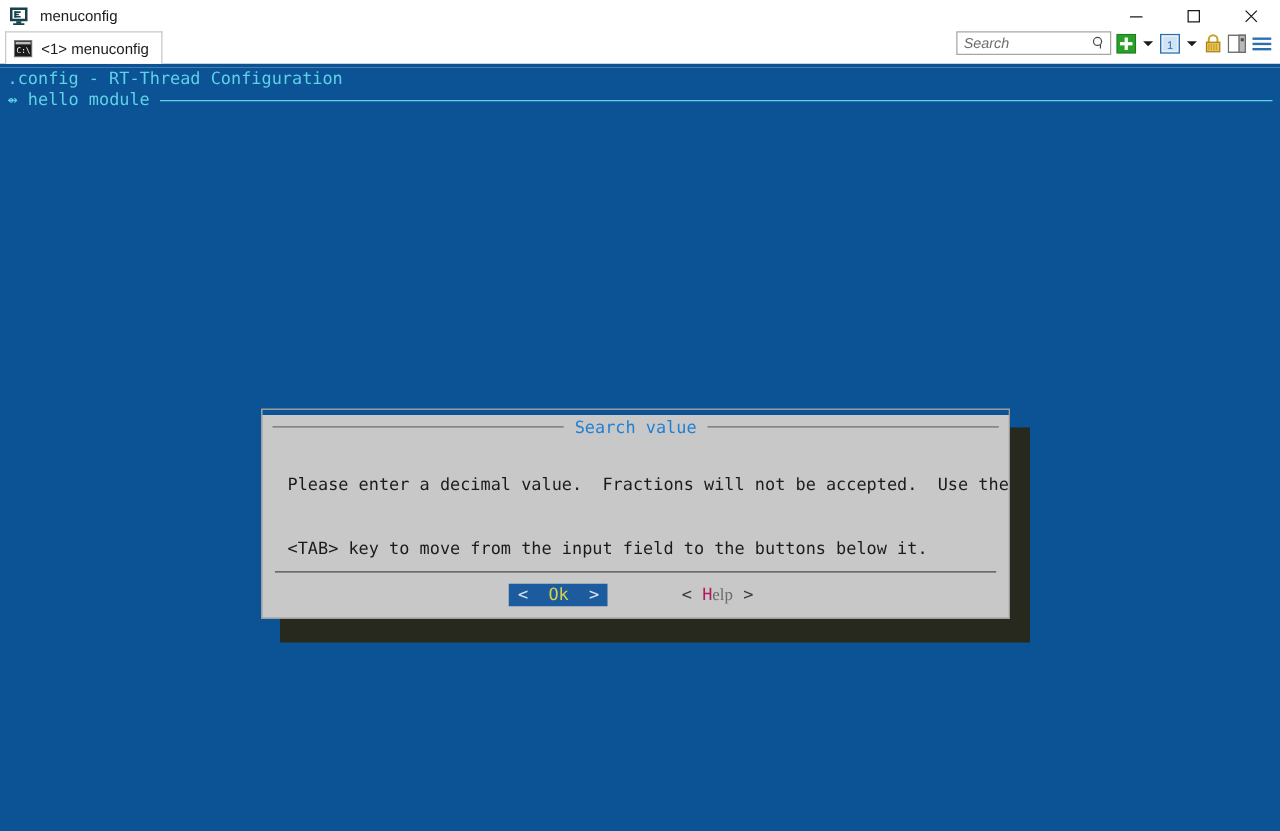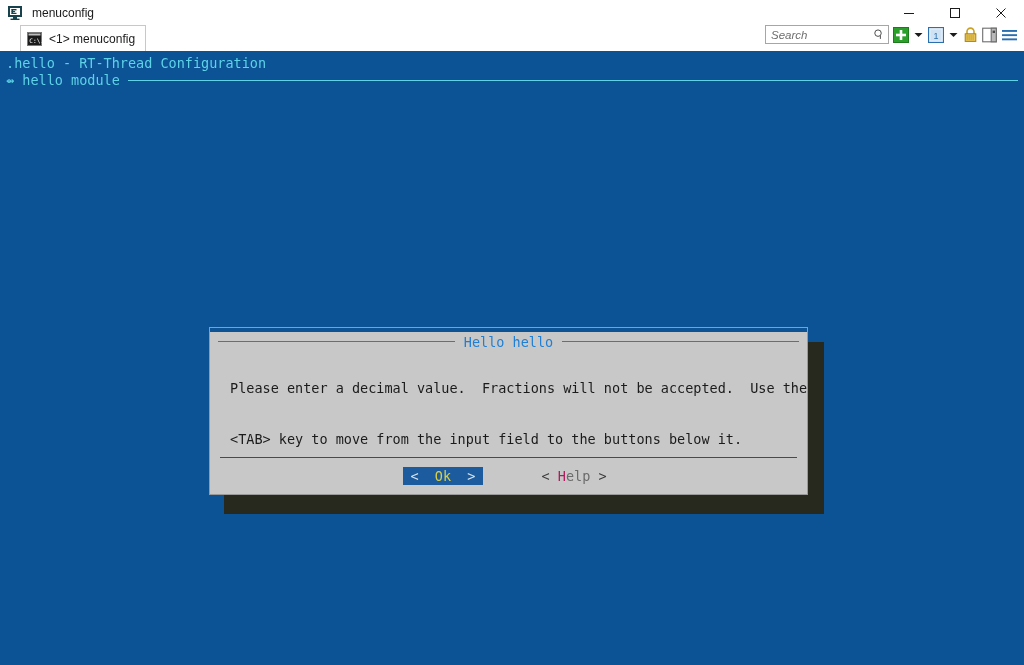--- a/index.html
+++ b/index.html
@@ -66,21 +66,21 @@
     top: 26px; left: 0;
     width: 1024px;
     height: 28px;
     background: #ffffff;
     border-bottom: 3px solid #0b5394;
     display: flex;
     align-items: flex-end;
   }
   .tab {
     height: 26px;
-    margin-left: 20px;
+    margin-left: 4px;
     padding: 0 10px 0 6px;
     display: flex;
     align-items: center;
     gap: 7px;
     background: #ffffff;
     border: 1px solid #c8c8c8;
     border-bottom: none;
   }
   .tab-icon {
     width: 15px; height: 14px;
@@ -292,21 +292,21 @@
     gap: 0;
   }
   .dlg-btn.selected {
     background: #1c5c9e;
   }
   .dlg-btn.selected .brk { color: #d8e4ef; }
   .dlg-btn.selected .hot { color: #d8cf4a; }
   .dlg-btn.selected .rest { color: #d8cf4a; }
   .dlg-btn.normal .brk { color: #3c3c3c; }
   .dlg-btn.normal .hot { color: #b5185c; }
-  .dlg-btn.normal .rest { color: #6b6b6b; }
+  .dlg-btn.normal .rest { color: #6b6b6b; font-family: Liberation Serif, serif; }
   .sp { white-space: pre; }
 </style>
 </head>
 <body>
 
 <div id="app">
 
   <div class="titlebar">
     <svg class="title-app-icon" viewBox="0 0 16 16">
       <rect x="1" y="1" width="14" height="11" fill="#17414c"></rect>
@@ -411,37 +411,37 @@
           <rect x="1" y="6.2" width="15" height="1.9" fill="#2a6fb0"></rect>
           <rect x="1" y="10.4" width="15" height="1.9" fill="#2a6fb0"></rect>
         </svg>
       </div>
 
     </div>
   </div>
 
   <div class="terminal">
 
-    <div class="term-line l1">.hello - RT-Thread Configuration</div>
+    <div class="term-line l1">.config - RT-Thread Configuration</div>
 
     <div class="term-line l2">
       <span>⇴</span>
       <span class="sp"> </span>
       <span>hello module</span>
       <span class="bc-rule"></span>
     </div>
 
     <div class="dialog-shadow"></div>
 
     <div class="dialog">
       <div class="dialog-topbar"></div>
 
       <div class="dialog-titlerow">
         <span class="dlg-rule"></span>
-        <span class="dialog-title">Hello hello</span>
+        <span class="dialog-title">Search value</span>
         <span class="dlg-rule"></span>
       </div>
 
       <div class="dialog-prompt">
         <div>Please enter a decimal value.  Fractions will not be accepted.  Use the</div>
         <div>&lt;TAB&gt; key to move from the input field to the buttons below it.</div>
       </div>
 
 
       <div class="btn-separator"></div>

